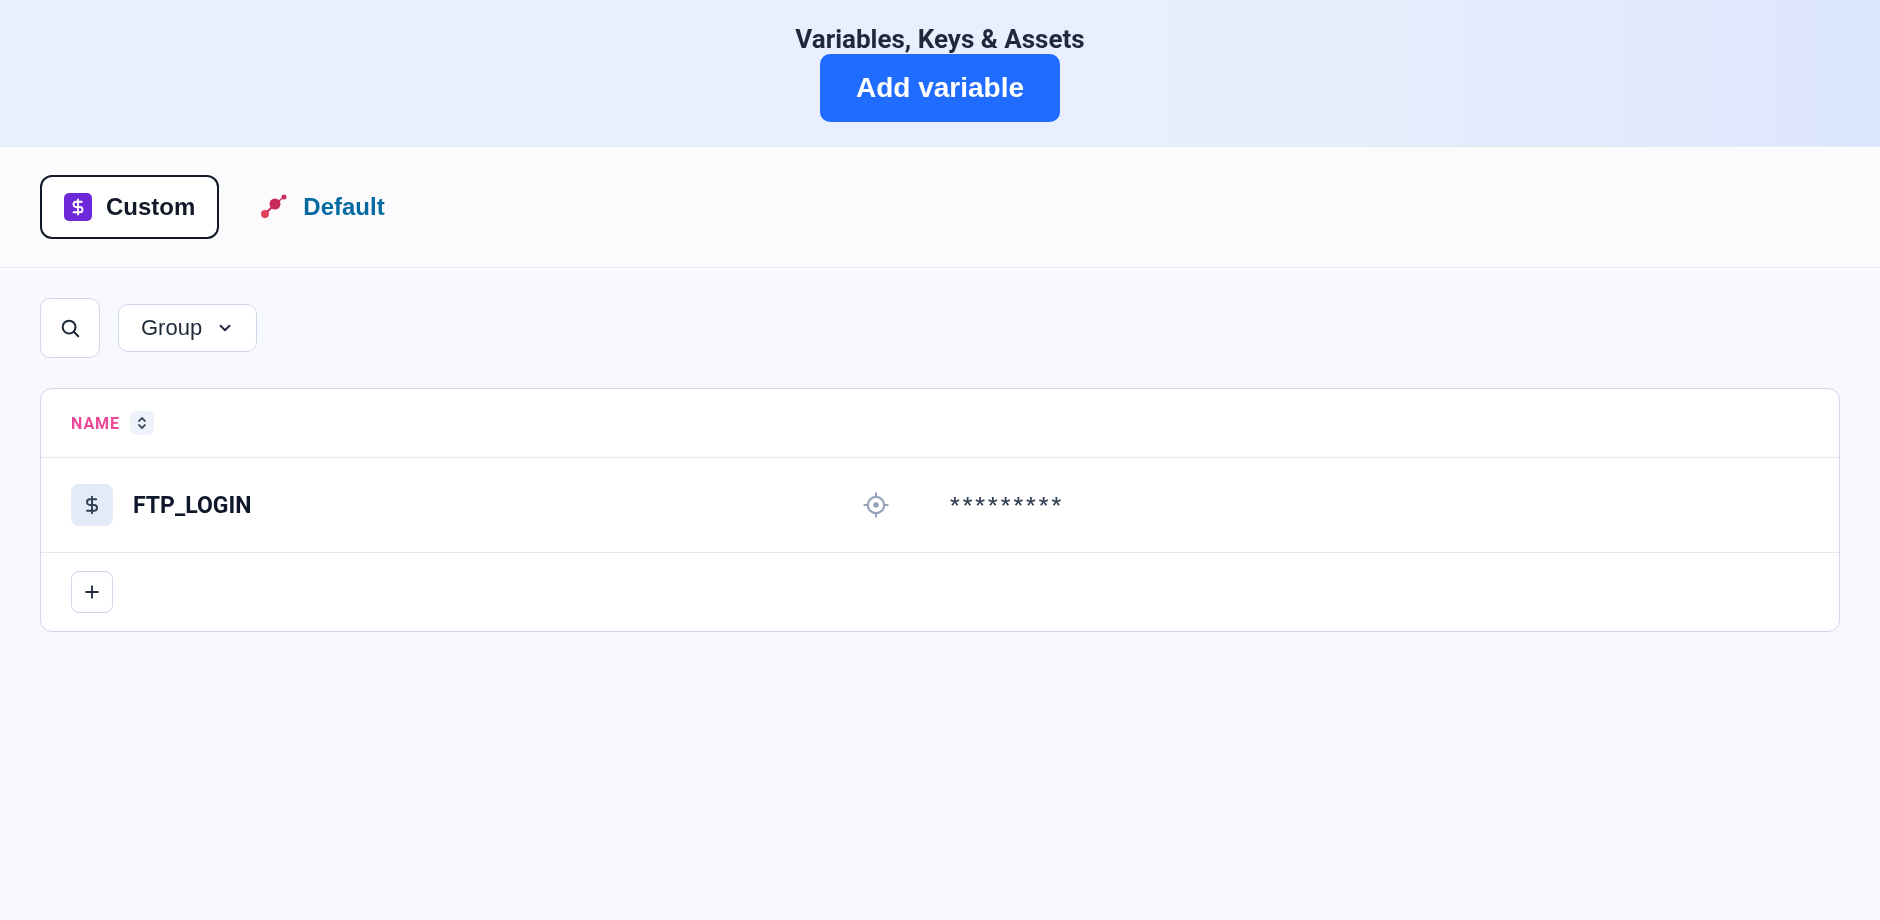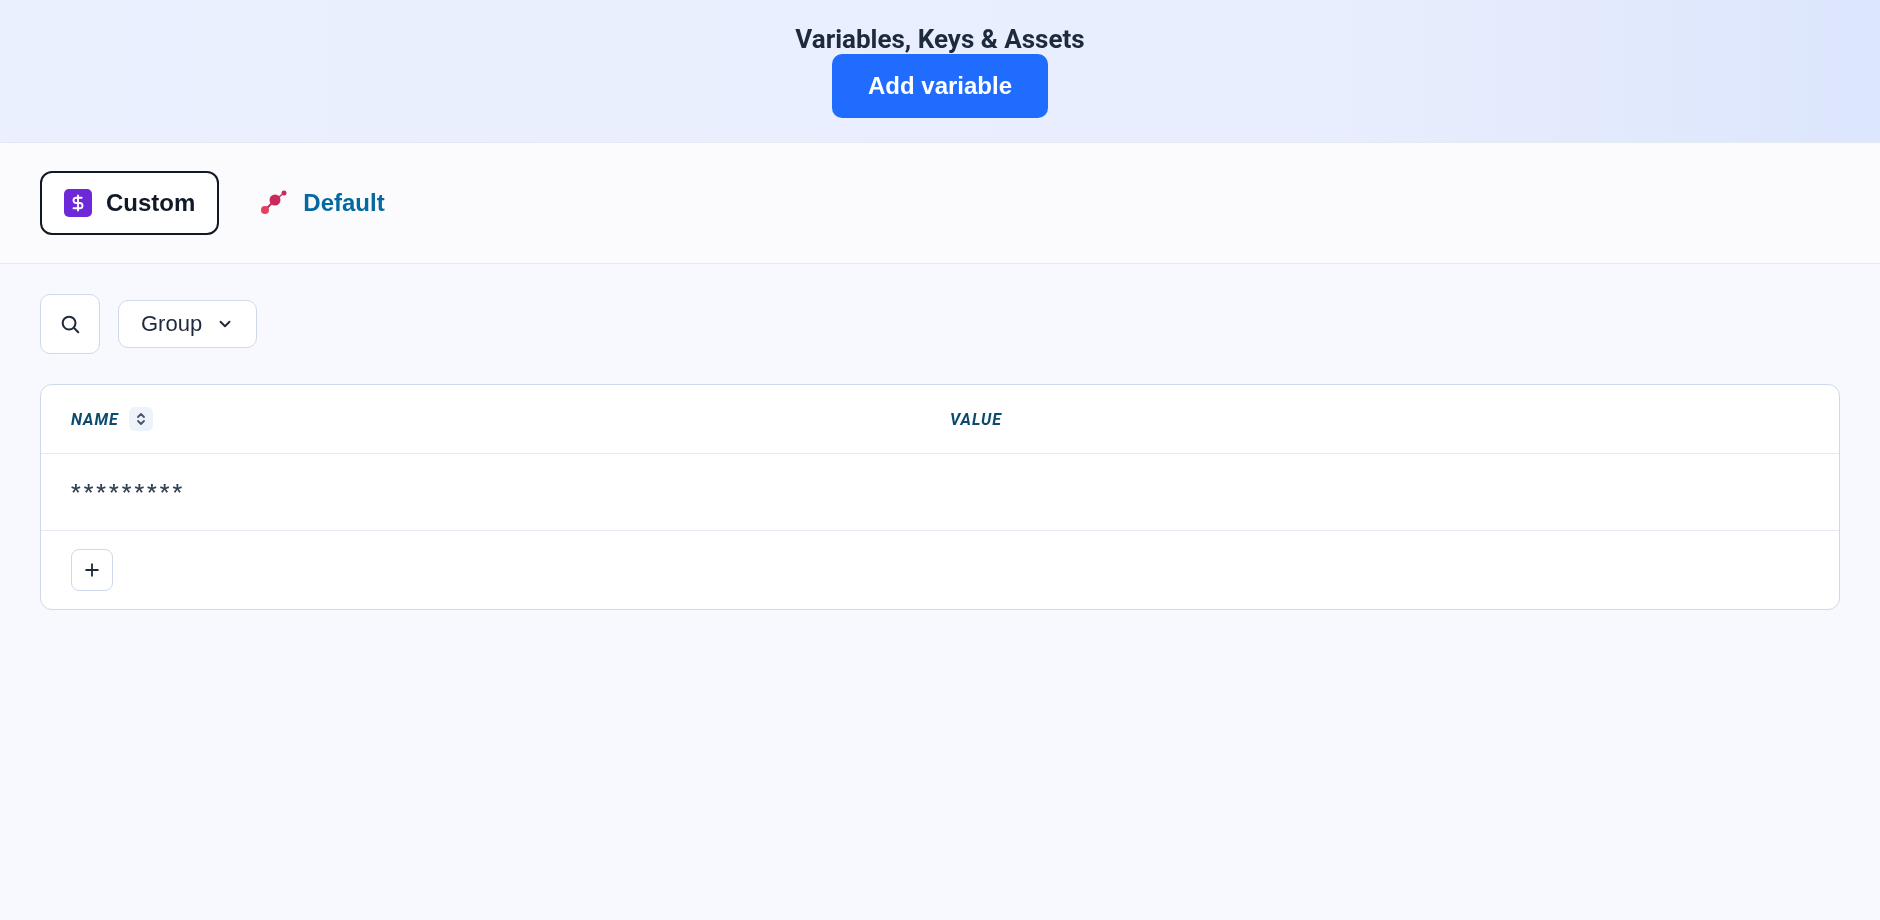--- a/index.html
+++ b/index.html
@@ -24,21 +24,21 @@
       font-size: 26px;
       font-weight: 700;
       color: #1e293b;
     }
     .btn-primary {
       background: #1f6cff;
       color: #fff;
       border: none;
       border-radius: 10px;
       padding: 18px 36px;
-      font-size: 24px;
+      font-size: 28px;
       font-weight: 600;
       cursor: pointer;
     }
     .tabs-row {
       background: #fbfbfd;
       border-bottom: 1px solid #e5e9f2;
       display: flex;
       align-items: center;
       padding: 28px 24px 28px 40px;
       gap: 36px;
@@ -102,22 +102,22 @@
       overflow:hidden;
     }
     .thead {
       display:grid;
       grid-template-columns: 1fr 1fr;
       border-bottom:1px solid #e5e9f2;
       padding: 22px 30px;
       gap: 20px;
     }
     .th {
-      font-size:16px;font-weight:700;letter-spacing:0.06em;color:#0c4a6e;
-      display:flex;align-items:center;gap:10px;font-style:italic;
+      font-size:16px;font-weight:700;letter-spacing:0.06em;color:#ec4899;
+      display:flex;align-items:center;gap:10px;
     }
     .sort-icon {
       background:#eef2fb;border-radius:6px;width:24px;height:24px;
       display:flex;align-items:center;justify-content:center;color:#475569;font-size:12px;
     }
     .trow {
       display:grid;
       grid-template-columns: 1fr 1fr;
       align-items:center;
       border-bottom:1px solid #e5e9f2;
@@ -200,26 +200,40 @@
   <div class="thead">
     <div class="th">
       <span>NAME</span>
       <span class="sort-icon">
         <svg width="12" height="14" viewBox="0 0 12 14" fill="none" stroke="#475569" stroke-width="1.8" stroke-linecap="round" stroke-linejoin="round">
             <path d="M3 5l3-3 3 3"></path>
             <path d="M3 9l3 3 3-3"></path>
           </svg>
       </span>
     </div>
-    <div class="th">
-      <span>VALUE</span>
+  </div>
+
+  <div class="trow">
+    <div class="name-cell">
+      <div class="name-left">
+        <span class="var-icon">
+          <svg width="20" height="20" viewBox="0 0 24 24" fill="none" stroke="#334155" stroke-width="2.4" stroke-linecap="round" stroke-linejoin="round">
+              <path d="M12 2v20M17 5H9.5a3.5 3.5 0 0 0 0 7h5a3.5 3.5 0 0 1 0 7H6"></path>
+            </svg>
+        </span>
+        <span class="var-name">FTP_LOGIN</span>
+      </div>
+      <span class="target-icon">
+        <svg width="28" height="28" viewBox="0 0 24 24" fill="none" stroke="#94a3b8" stroke-width="1.8" stroke-linecap="round">
+            <circle cx="12" cy="12" r="7"></circle>
+            <circle cx="12" cy="12" r="1.5" fill="#94a3b8"></circle>
+            <path d="M12 2v3M12 19v3M2 12h3M19 12h3"></path>
+          </svg>
+      </span>
     </div>
-  </div>
-
-  <div class="trow">
     <div class="value-cell">*********</div>
   </div>
 
   <div class="tfoot">
     <button class="add-btn">
       <span>
         <svg width="20" height="20" viewBox="0 0 24 24" fill="none" stroke="#1e293b" stroke-width="2.2" stroke-linecap="round">
             <path d="M12 5v14M5 12h14"></path>
           </svg>
       </span>

